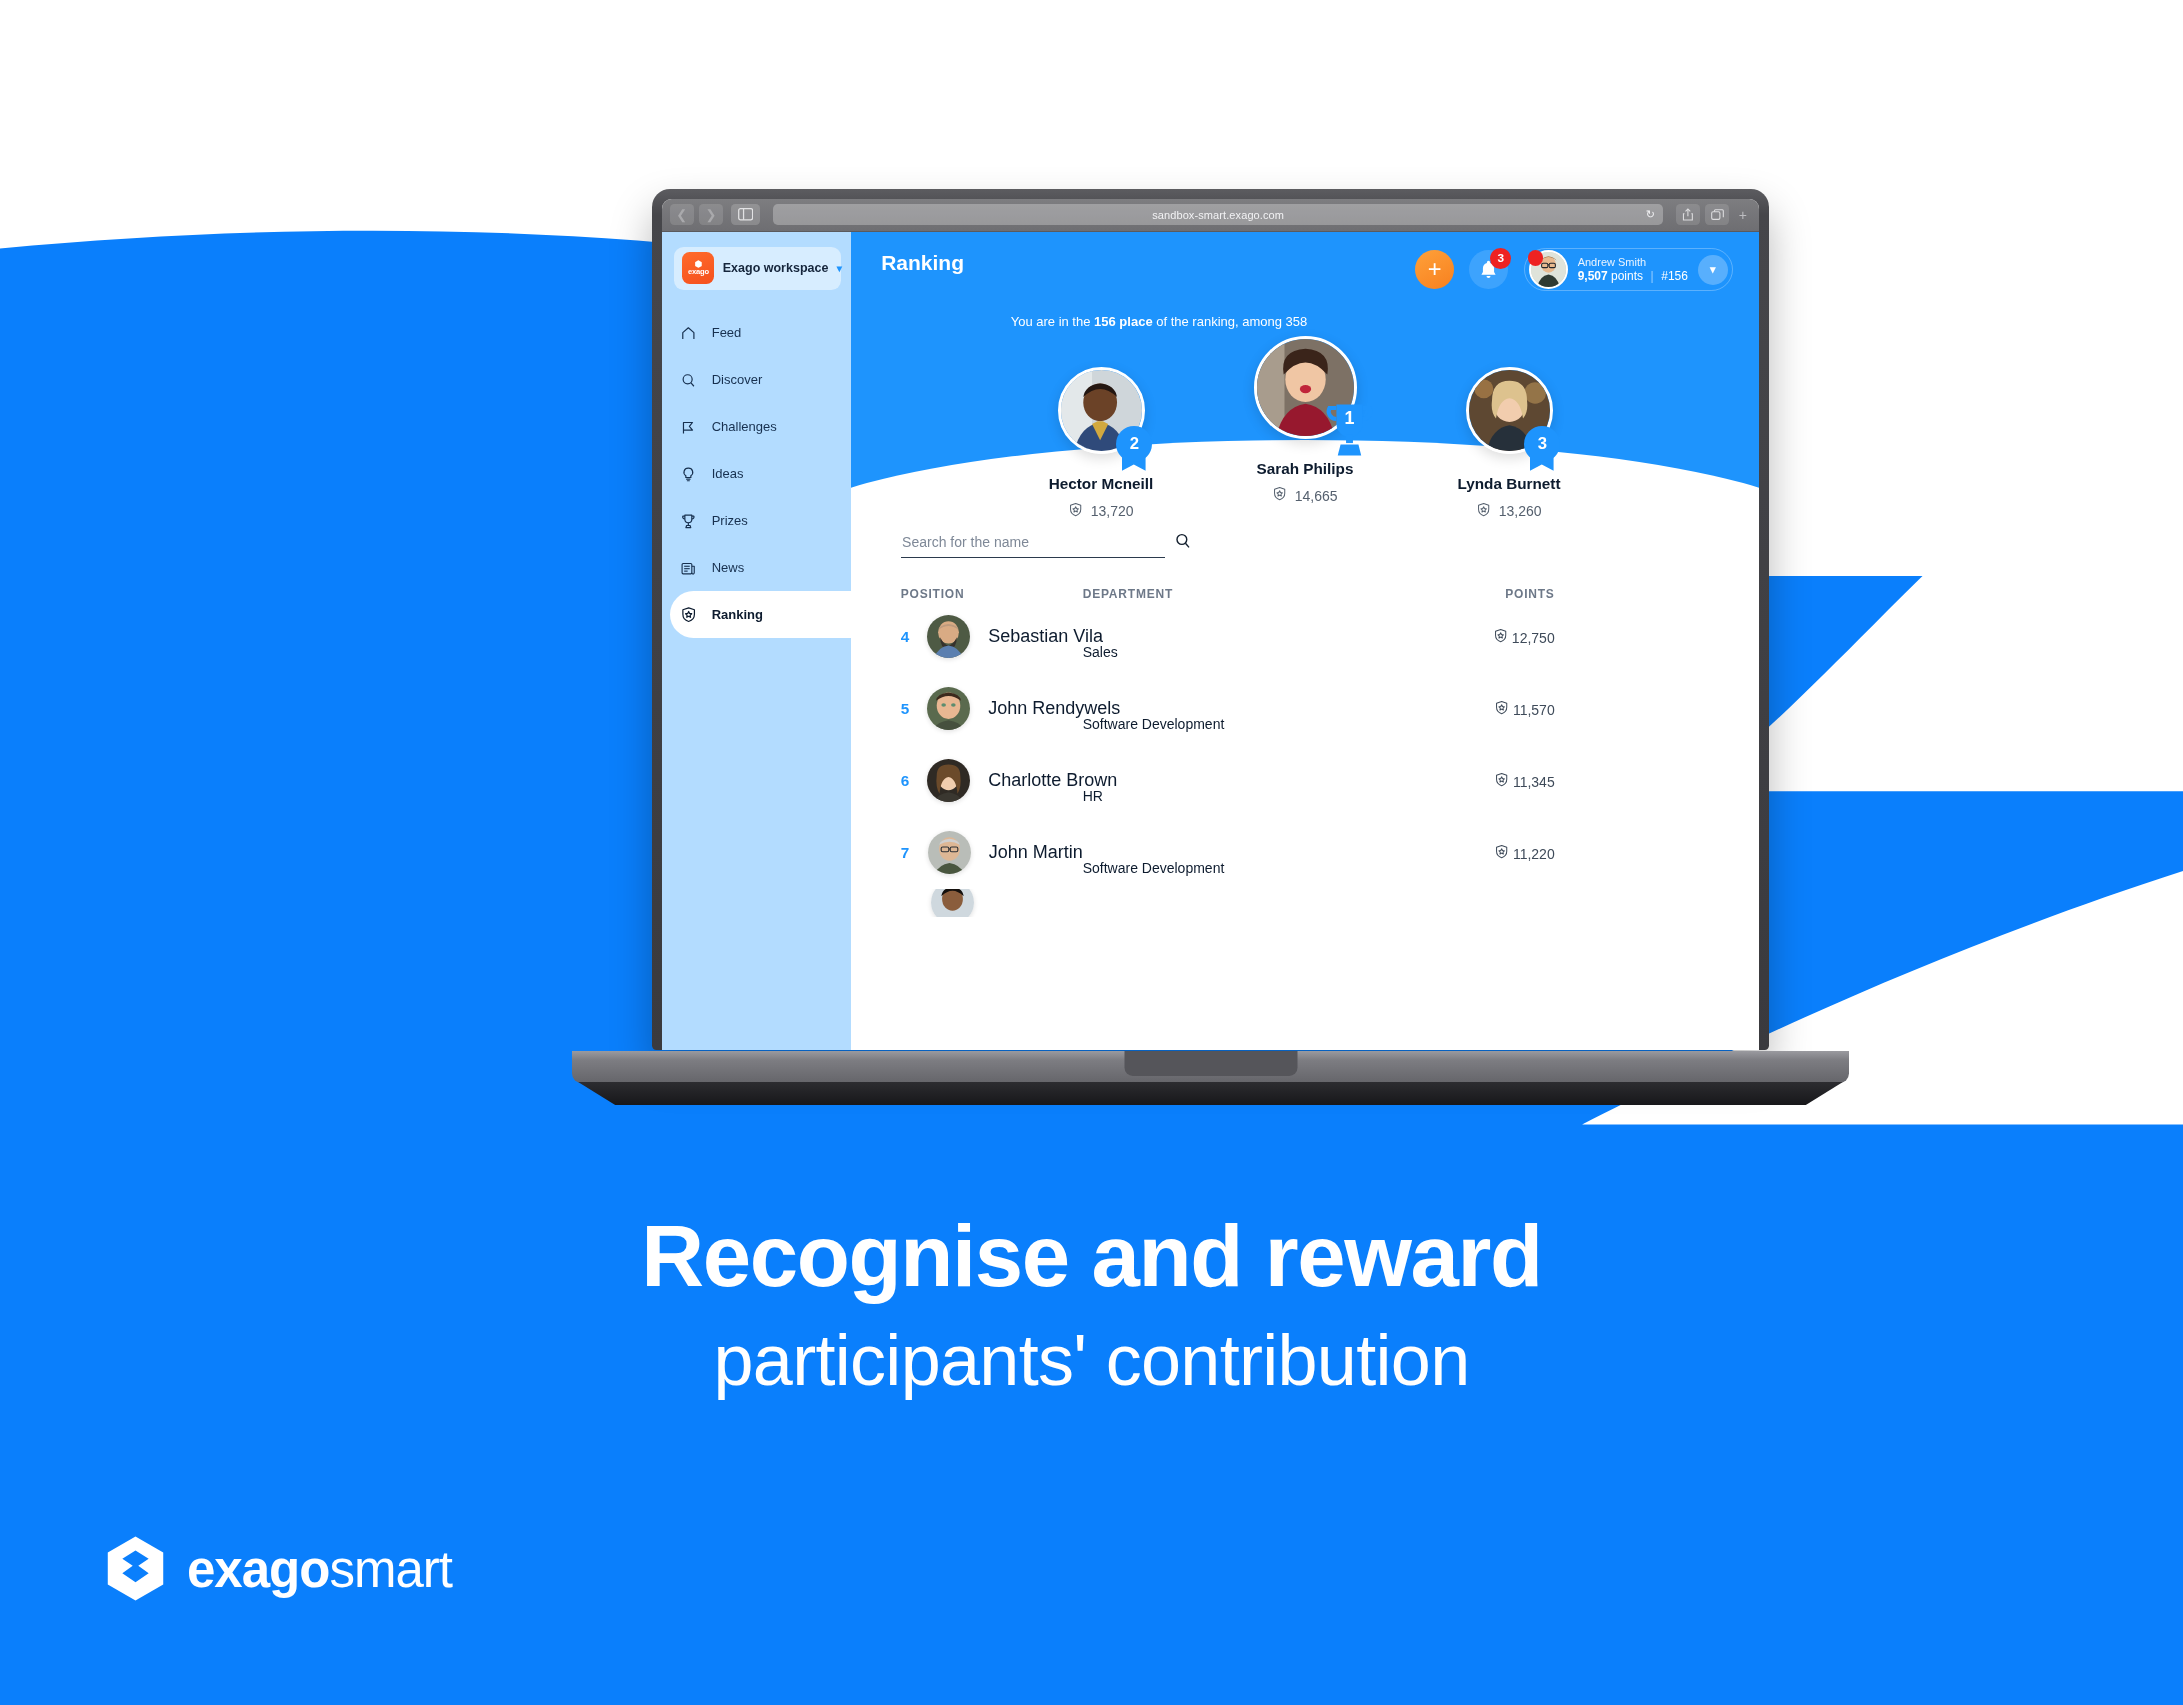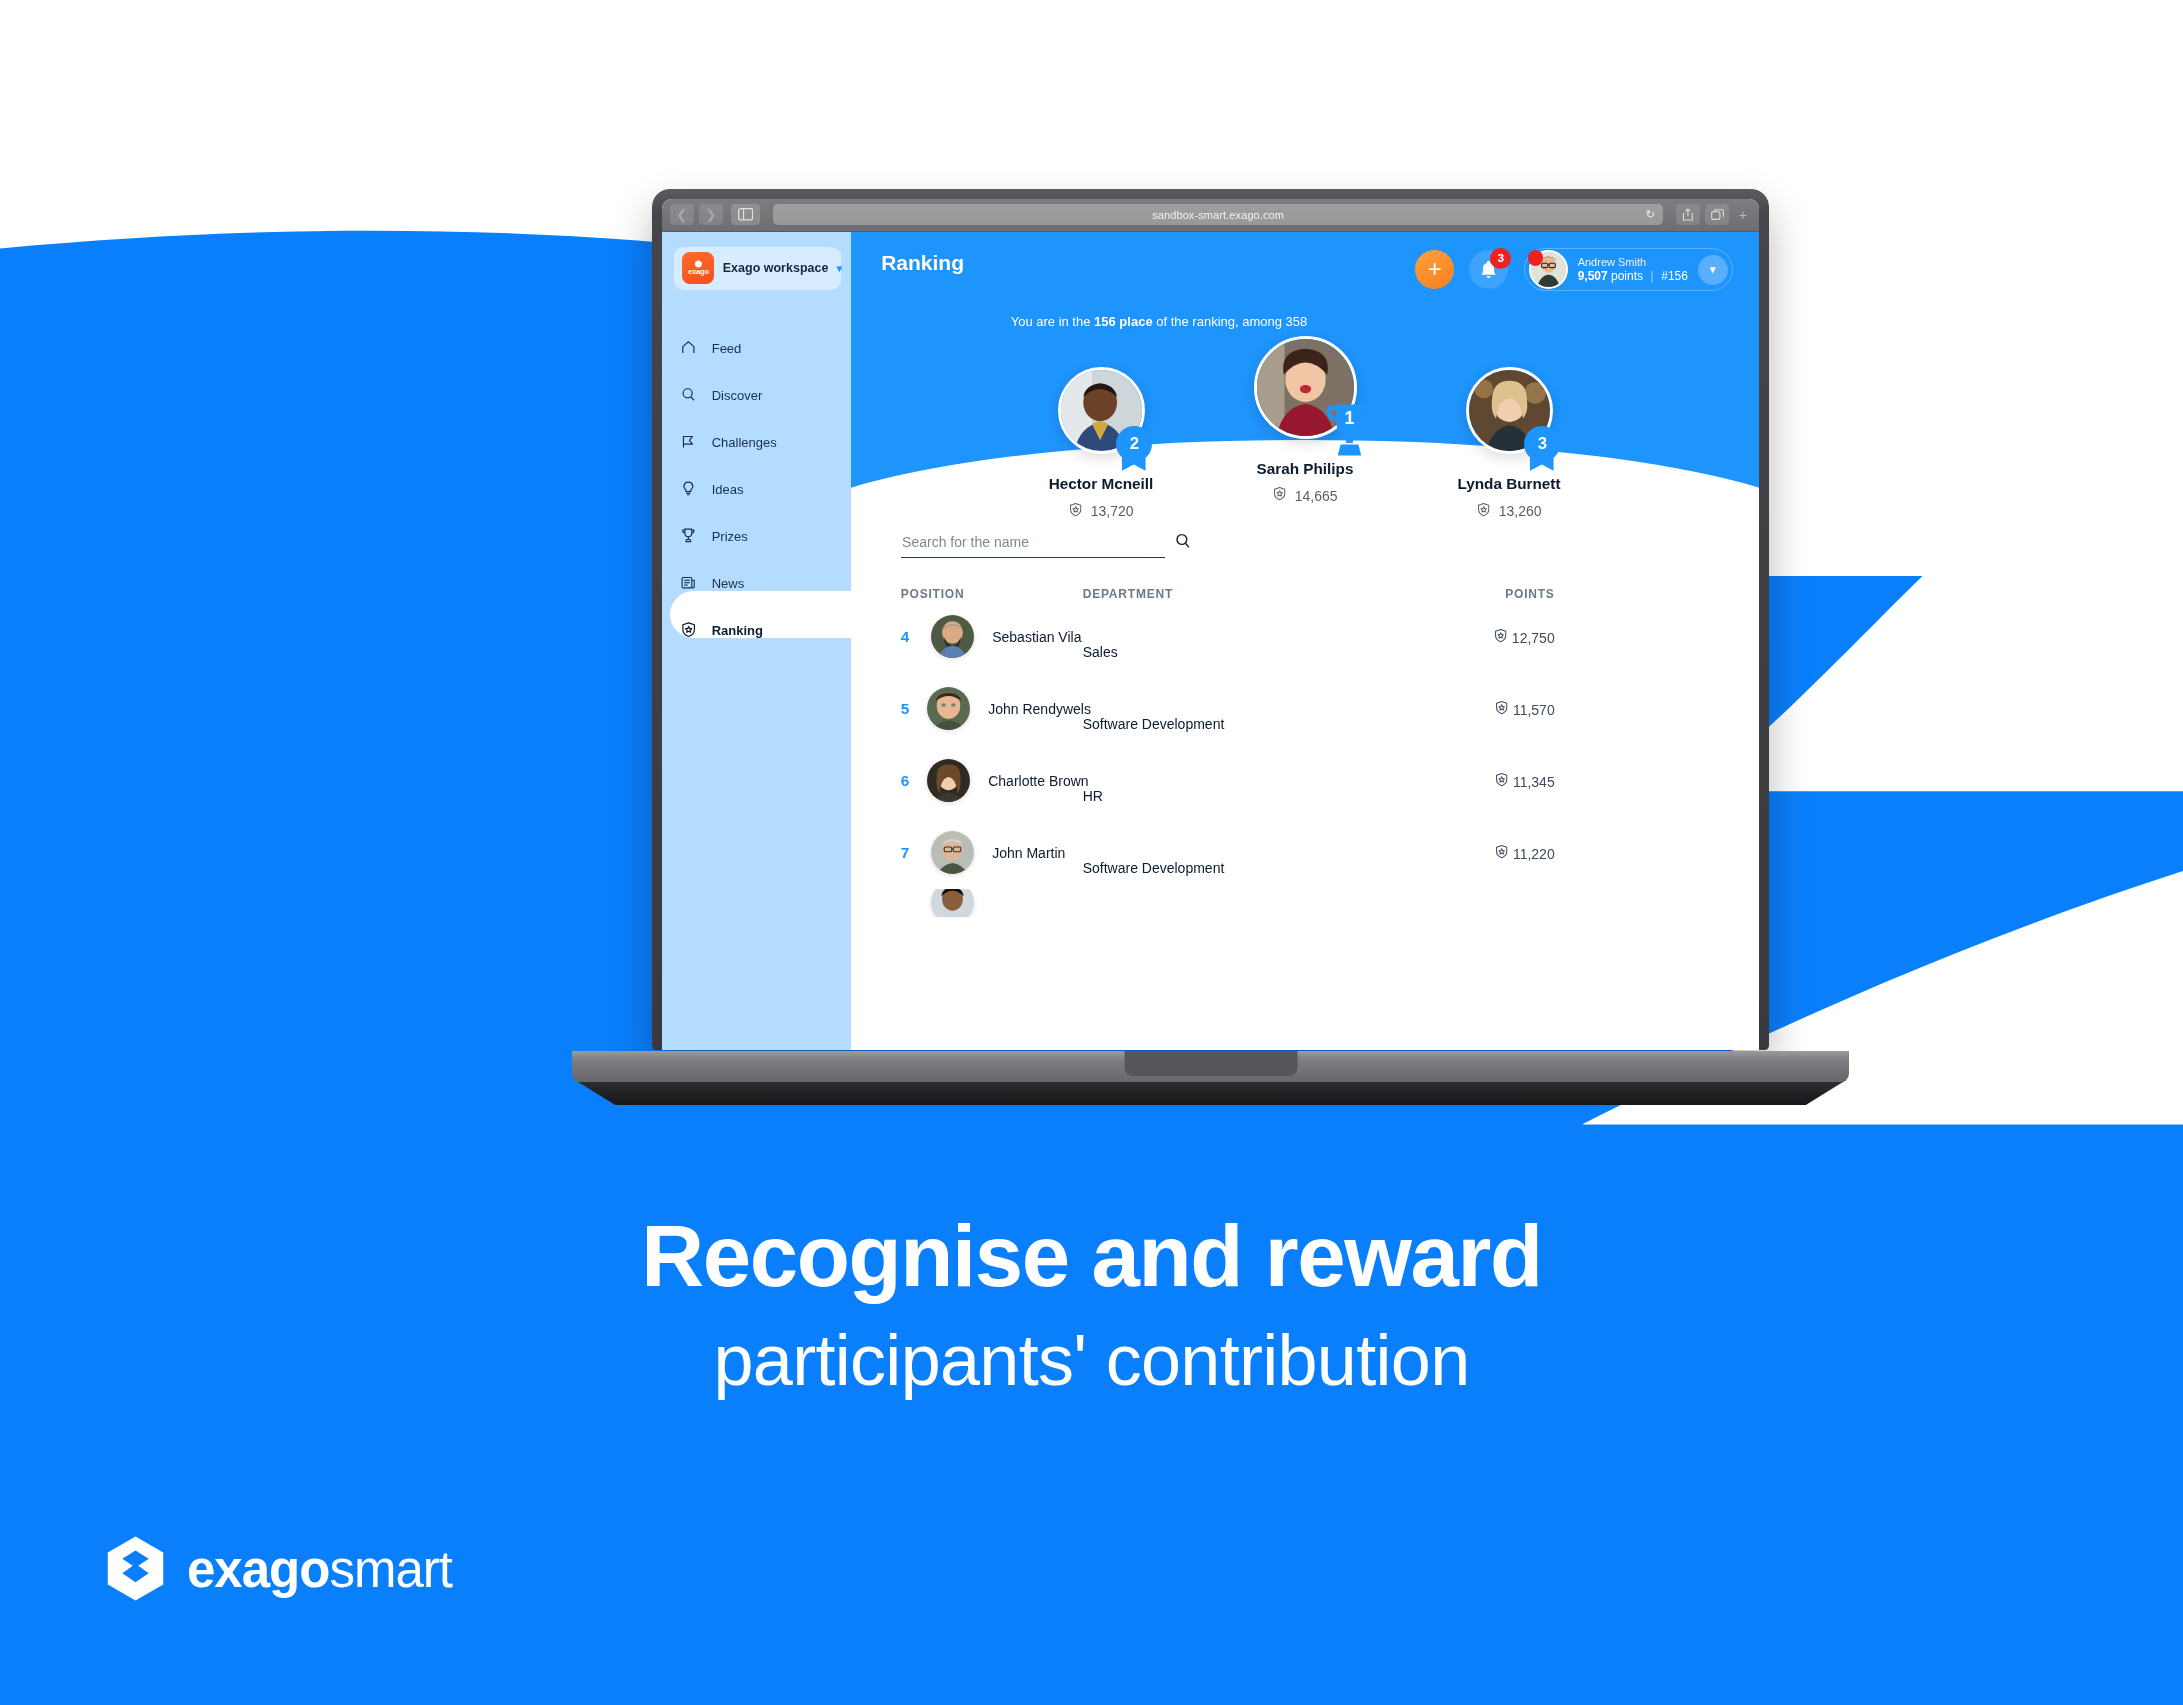--- a/index.html
+++ b/index.html
@@ -70,21 +70,21 @@
     background:linear-gradient(160deg,#ff6b2c,#f5501c);
     display:flex; flex-direction:column; align-items:center; justify-content:center;
     color:#fff; flex-shrink:0;
   }
   .ws-logo .lg-hex { font-size:9px; line-height:8.3px; }
   .ws-logo .lg-txt { font-size:7.6px; font-weight:bold; letter-spacing:-0.2px; line-height:8.3px; }
   .ws-name { font-size:12.5px; color:#16263c; font-weight:600; white-space:nowrap; }
   .ws-caret { margin-left:auto; color:#1e94fd; font-size:10.4px; font-weight:bold; }
 
   .nav-item {
-    height:47px; display:flex; align-items:flex-end; gap:14px;
+    height:47px; display:flex; align-items:center; gap:14px;
     padding-left:18px; color:#17304f; font-size:13px; position:relative;
   }
   .nav-item.active {
     background:#fff; border-radius:28px 0 0 28px;
     margin-left:8.3px; padding-left:9.7px; font-weight:bold; color:#0d1b2e;
   }
   .nav-ic { width:18px; height:18px; display:flex; align-items:center; justify-content:center; flex-shrink:0; }
 
   
   .main { flex:1; position:relative; background:#1e94fd; overflow:hidden; }
@@ -194,21 +194,21 @@
   .c-pos { width:182px; }
   .c-dep { width:333px; }
   .c-pts { width:139px; text-align:right; }
   .row { display:flex; align-items:center; height:72px; }
   .row .c-pos { display:flex; align-items:center; gap:18px; }
   .rank-no { font-size:15.3px; font-weight:bold; color:#1e94fd; width:12.5px; }
   .av {
     width:43px; height:43px; border-radius:50%; overflow:hidden; position:relative;
     box-shadow:0 1.4px 5.6px rgba(0,0,0,.13); flex-shrink:0;
   }
-  .row-name { font-size:14px; color:#0d1b2e; white-space:nowrap; }
+  .row-name { font-size:18px; color:#0d1b2e; white-space:nowrap; }
   .row-dep { font-size:14px; color:#0d1b2e;margin-top:30px; }
   .row-pts { display:flex; align-items:flex-end; justify-content:flex-end; gap:4px; font-size:14px; color:#3e4a59; }
 
   
   .base {
     position:absolute; left:0; bottom:0; width:1353px; height:54px;
   }
   .base-top {
     position:absolute; left:38px; top:0; width:1277px; height:32px;
     background:linear-gradient(180deg,#9a9a9f 0%,#7d7d82 28%,#65656a 100%);

